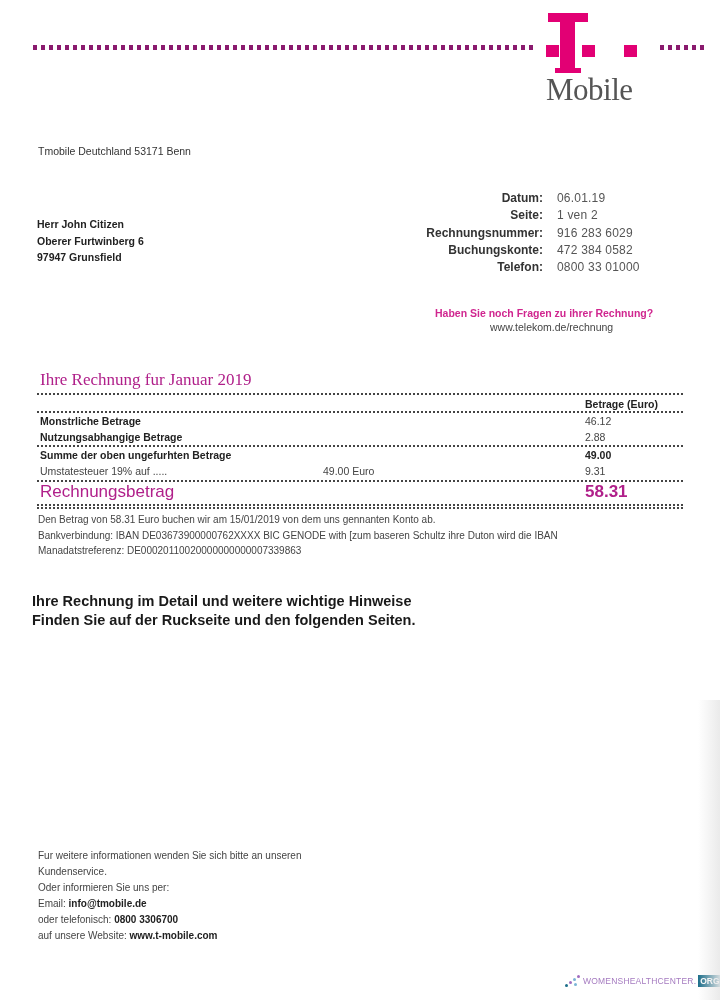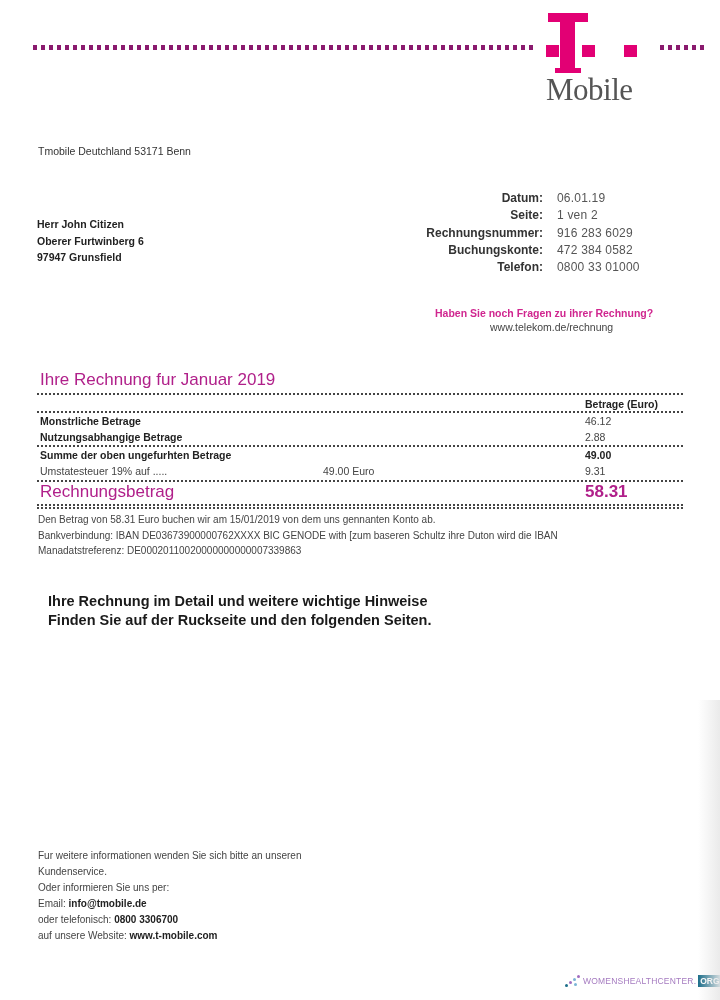--- a/index.html
+++ b/index.html
@@ -28,21 +28,21 @@
     .sender { position: absolute; left: 38px; top: 145px; font-size: 10.5px; color: #333; }
     .recipient { position: absolute; left: 37px; top: 216px; font-size: 10.5px; font-weight: bold; color: #222; line-height: 16.5px; }
 
     .meta { position: absolute; left: 420px; top: 190px; width: 280px; }
     .meta-row { display: flex; font-size: 12px; line-height: 17.3px; }
     .meta-label { width: 137px; text-align: right; font-weight: bold; color: #333; padding-right: 14px; }
     .meta-value { color: #555; letter-spacing: 0.2px; }
     .meta-question { position: absolute; left: 15px; top: 117px; font-size: 10.5px; font-weight: bold; color: #d0268f; white-space: nowrap; }
     .meta-url { position: absolute; left: 70px; top: 131px; font-size: 10.5px; color: #444; white-space: nowrap; }
 
-    .inv-title { position: absolute; left: 40px; top: 370px; font-size: 17px; color: #b0208a; }
+    .inv-title { position: absolute; left: 40px; top: 370px; font-size: 17px; color: #b0208a; font-family: Liberation Serif, serif; }
 
     .dotline { position: absolute; left: 37px; width: 648px; height: 2px;
       background: repeating-linear-gradient(to right, #444 0 2px, transparent 2px 4px); }
     .dotline.double { height: 5px;
       background:
         repeating-linear-gradient(to right, #444 0 2px, transparent 2px 4px) top/100% 2px no-repeat,
         repeating-linear-gradient(to right, #444 0 2px, transparent 2px 4px) bottom/100% 2px no-repeat; }
 
     .row { position: absolute; left: 40px; width: 645px; font-size: 10.5px; height: 16px; line-height: 16px; }
     .row .lbl { position: absolute; left: 0; }
@@ -50,21 +50,21 @@
     .row .amt { position: absolute; left: 545px; }
     .bold { font-weight: bold; color: #222; }
     .light { color: #444; }
 
     .total-row { position: absolute; left: 40px; top: 482px; width: 645px; height: 22px; }
     .total-row .lbl { position: absolute; left: 0; font-size: 17px; color: #b0208a; }
     .total-row .amt { position: absolute; left: 545px; font-size: 17px; font-weight: bold; color: #b0208a; }
 
     .pay-text { position: absolute; left: 38px; top: 512px; font-size: 10px; color: #444; line-height: 15.5px; }
 
-    .notice { position: absolute; left: 48px; top: 592px; font-size: 14.5px; font-weight: bold; color: #1a1a1a; line-height: 19px; }
+    .notice { position: absolute; left: 32px; top: 592px; font-size: 14.5px; font-weight: bold; color: #1a1a1a; line-height: 19px; }
 
     .footer { position: absolute; left: 38px; top: 848px; font-size: 10px; color: #444; line-height: 16px; }
     .footer b { color: #222; }
 
     .watermark { position: absolute; left: 565px; top: 972px; height: 18px; display: flex; align-items: center; }
     .wm-dots { position: relative; width: 18px; height: 14px; }
     .wm-dots span { position: absolute; width: 3px; height: 3px; border-radius: 50%; }
     .wm-text { font-size: 8.5px; color: #a57bc0; letter-spacing: 0.2px; }
     .wm-org { font-size: 8.5px; color: #fff; background: #1d6e8a; padding: 1px 2px; margin-left: 2px; font-weight: bold; }
   </style>

